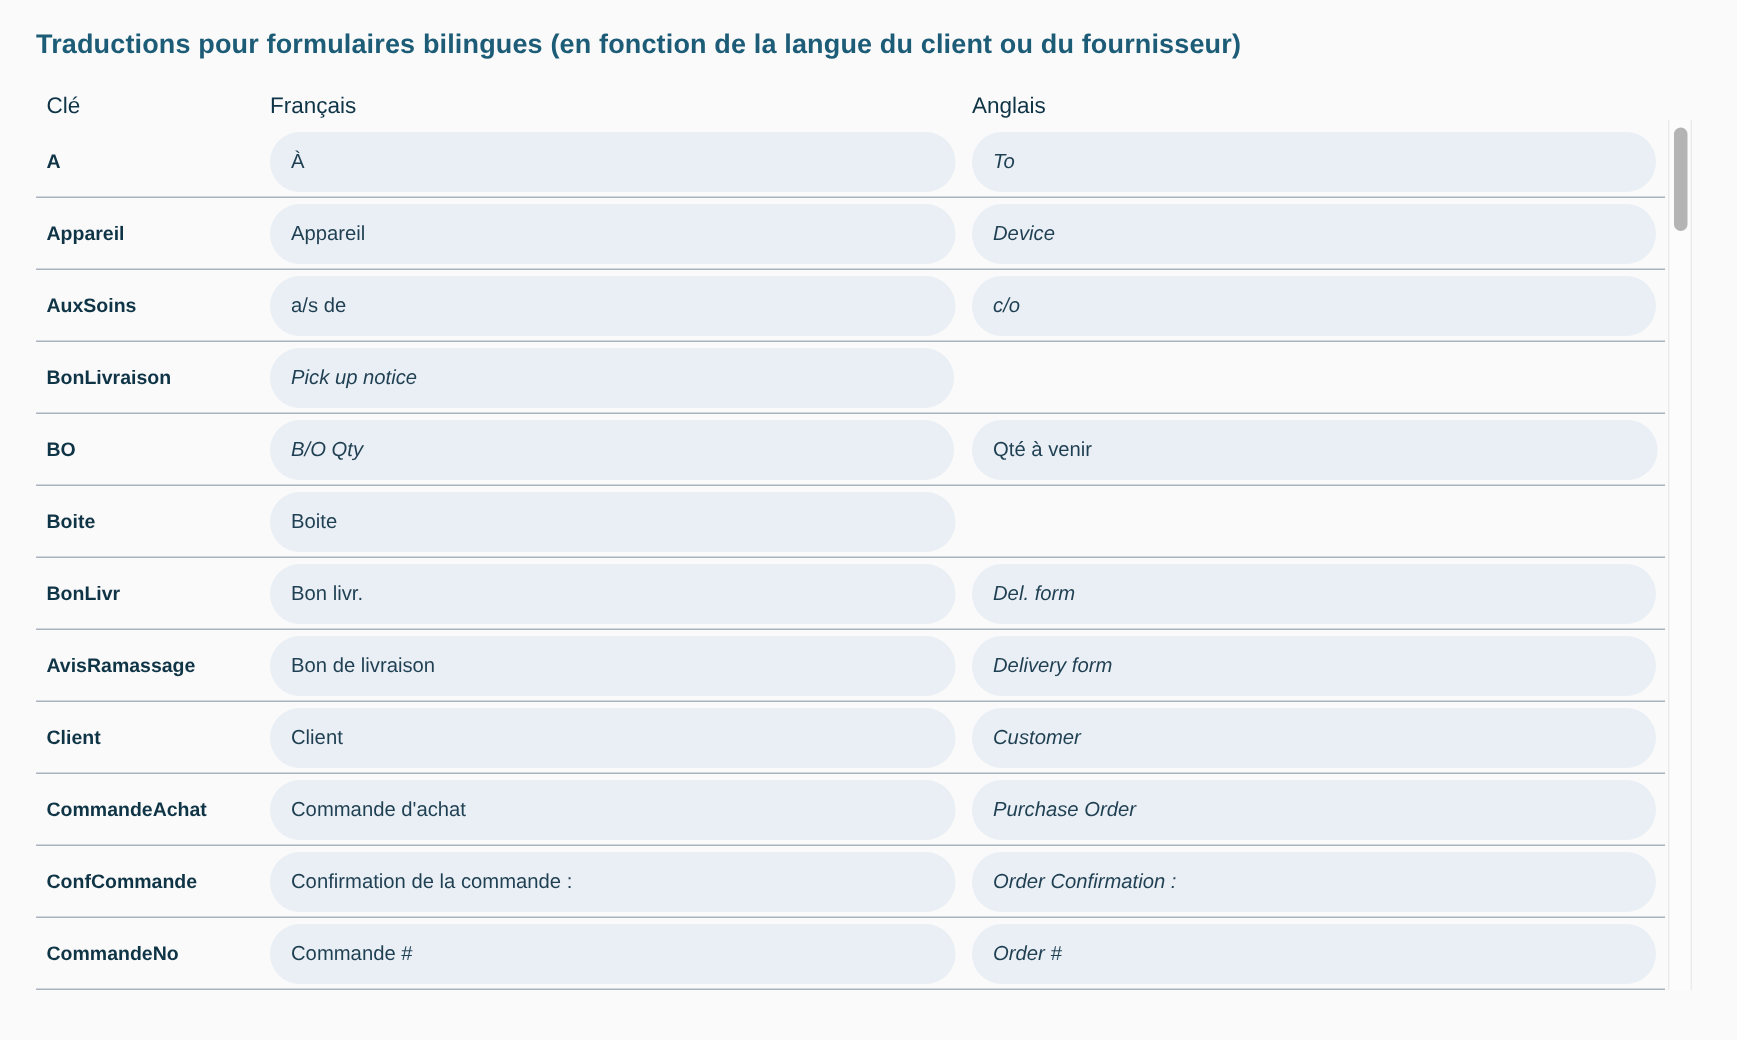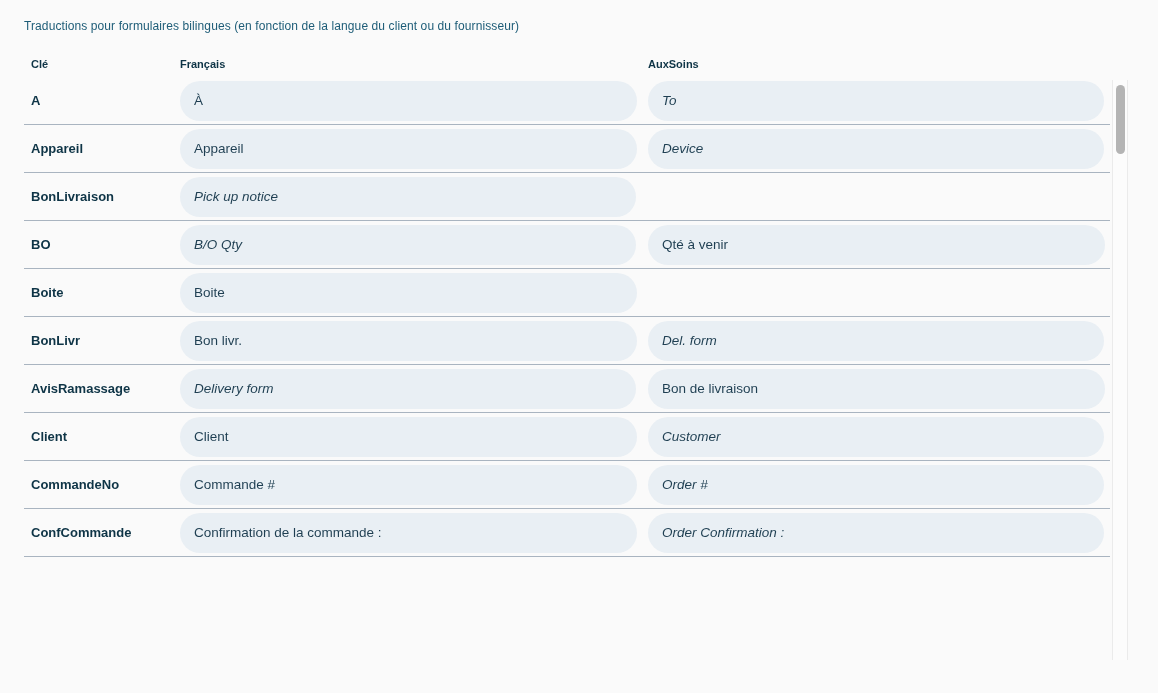--- a/index.html
+++ b/index.html
@@ -18,41 +18,41 @@
   html,body{margin:0;padding:0;}
   body{
     width:1158px;height:693px;
     background:var(--page_background);
     font-family:"Liberation Sans", sans-serif;
     position:relative;
     overflow:hidden;
   }
   .page-title{
     margin:19px 0 0 24px;
-    font-size:12px;
-    font-weight:400;
+    font-size:18px;
+    font-weight:700;
     color:var(--title_text);
     letter-spacing:0.1px;
   }
   .table{
     margin:15px 0 0 24px;
     width:1086px;
   }
   .hdr-row,.t-row{
     display:grid;
     grid-template-columns:156px 468px 462px;
     align-items:center;
   }
   .hdr-row{
     height:29px;
     padding-top:2px;
   }
   .hdr-cell{
-    font-size:11px;
-    font-weight:700;
+    font-size:15px;
+    font-weight:400;
     color:var(--header_text);
   }
   .hdr-cell.key{padding-left:7px;}
   .t-row{
     height:48px;
     border-bottom:1px solid var(--row_divider);
   }
   .key-cell{
     padding-left:7px;
     font-size:13px;
@@ -96,21 +96,21 @@
 </style>
 </head>
 <body>
 
 <h1 class="page-title">Traductions pour formulaires bilingues (en fonction de la langue du client ou du fournisseur)</h1>
 
 <div class="table">
   <div class="hdr-row">
     <div class="hdr-cell key">Clé</div>
     <div class="hdr-cell">Français</div>
-    <div class="hdr-cell">AuxSoins</div>
+    <div class="hdr-cell">Anglais</div>
   </div>
   <div id="table-body">
   <div class="t-row">
     <div class="key-cell">A</div>
     <div>
       <input class="pill fr" type="text" value="À" style="">
     </div>
     <div>
       <input class="pill en" type="text" value="To" style="">
     </div>
@@ -119,20 +119,29 @@
   <div class="t-row">
     <div class="key-cell">Appareil</div>
     <div>
       <input class="pill fr" type="text" value="Appareil" style="">
     </div>
     <div>
       <input class="pill en" type="text" value="Device" style="">
     </div>
   </div>
 
+  <div class="t-row">
+    <div class="key-cell">AuxSoins</div>
+    <div>
+      <input class="pill fr" type="text" value="a/s de" style="">
+    </div>
+    <div>
+      <input class="pill en" type="text" value="c/o" style="">
+    </div>
+  </div>
 
   <div class="t-row">
     <div class="key-cell">BonLivraison</div>
     <div>
       <input class="pill en" type="text" value="Pick up notice" style="">
     </div>
   </div>
 
   <div class="t-row">
     <div class="key-cell">BO</div>
@@ -157,55 +166,64 @@
       <input class="pill fr" type="text" value="Bon livr." style="">
     </div>
     <div>
       <input class="pill en" type="text" value="Del. form" style="">
     </div>
   </div>
 
   <div class="t-row">
     <div class="key-cell">AvisRamassage</div>
     <div>
+      <input class="pill fr" type="text" value="Bon de livraison" style="">
+    </div>
+    <div>
       <input class="pill en" type="text" value="Delivery form" style="">
     </div>
-    <div>
-      <input class="pill fr" type="text" value="Bon de livraison" style="">
-    </div>
   </div>
 
   <div class="t-row">
     <div class="key-cell">Client</div>
     <div>
       <input class="pill fr" type="text" value="Client" style="">
     </div>
     <div>
       <input class="pill en" type="text" value="Customer" style="">
     </div>
   </div>
 
+  <div class="t-row">
+    <div class="key-cell">CommandeAchat</div>
+    <div>
+      <input class="pill fr" type="text" value="Commande d'achat" style="">
+    </div>
+    <div>
+      <input class="pill en" type="text" value="Purchase Order" style="">
+    </div>
+  </div>
+
+  <div class="t-row">
+    <div class="key-cell">ConfCommande</div>
+    <div>
+      <input class="pill fr" type="text" value="Confirmation de la commande :" style="">
+    </div>
+    <div>
+      <input class="pill en" type="text" value="Order Confirmation :" style="">
+    </div>
+  </div>
 
   <div class="t-row">
     <div class="key-cell">CommandeNo</div>
     <div>
       <input class="pill fr" type="text" value="Commande #" style="">
     </div>
     <div>
       <input class="pill en" type="text" value="Order #" style="">
-    </div>
-  </div>
-
-  <div class="t-row">
-    <div class="key-cell">ConfCommande</div>
-    <div>
-      <input class="pill fr" type="text" value="Confirmation de la commande :" style="">
-    </div>
-    <div>
-      <input class="pill en" type="text" value="Order Confirmation :" style="">
     </div>
   </div>
 </div>
 </div>
 
 <div class="scrollbar">
   <div class="scrollbar-thumb"></div>
 </div>
 
 </body></html>

